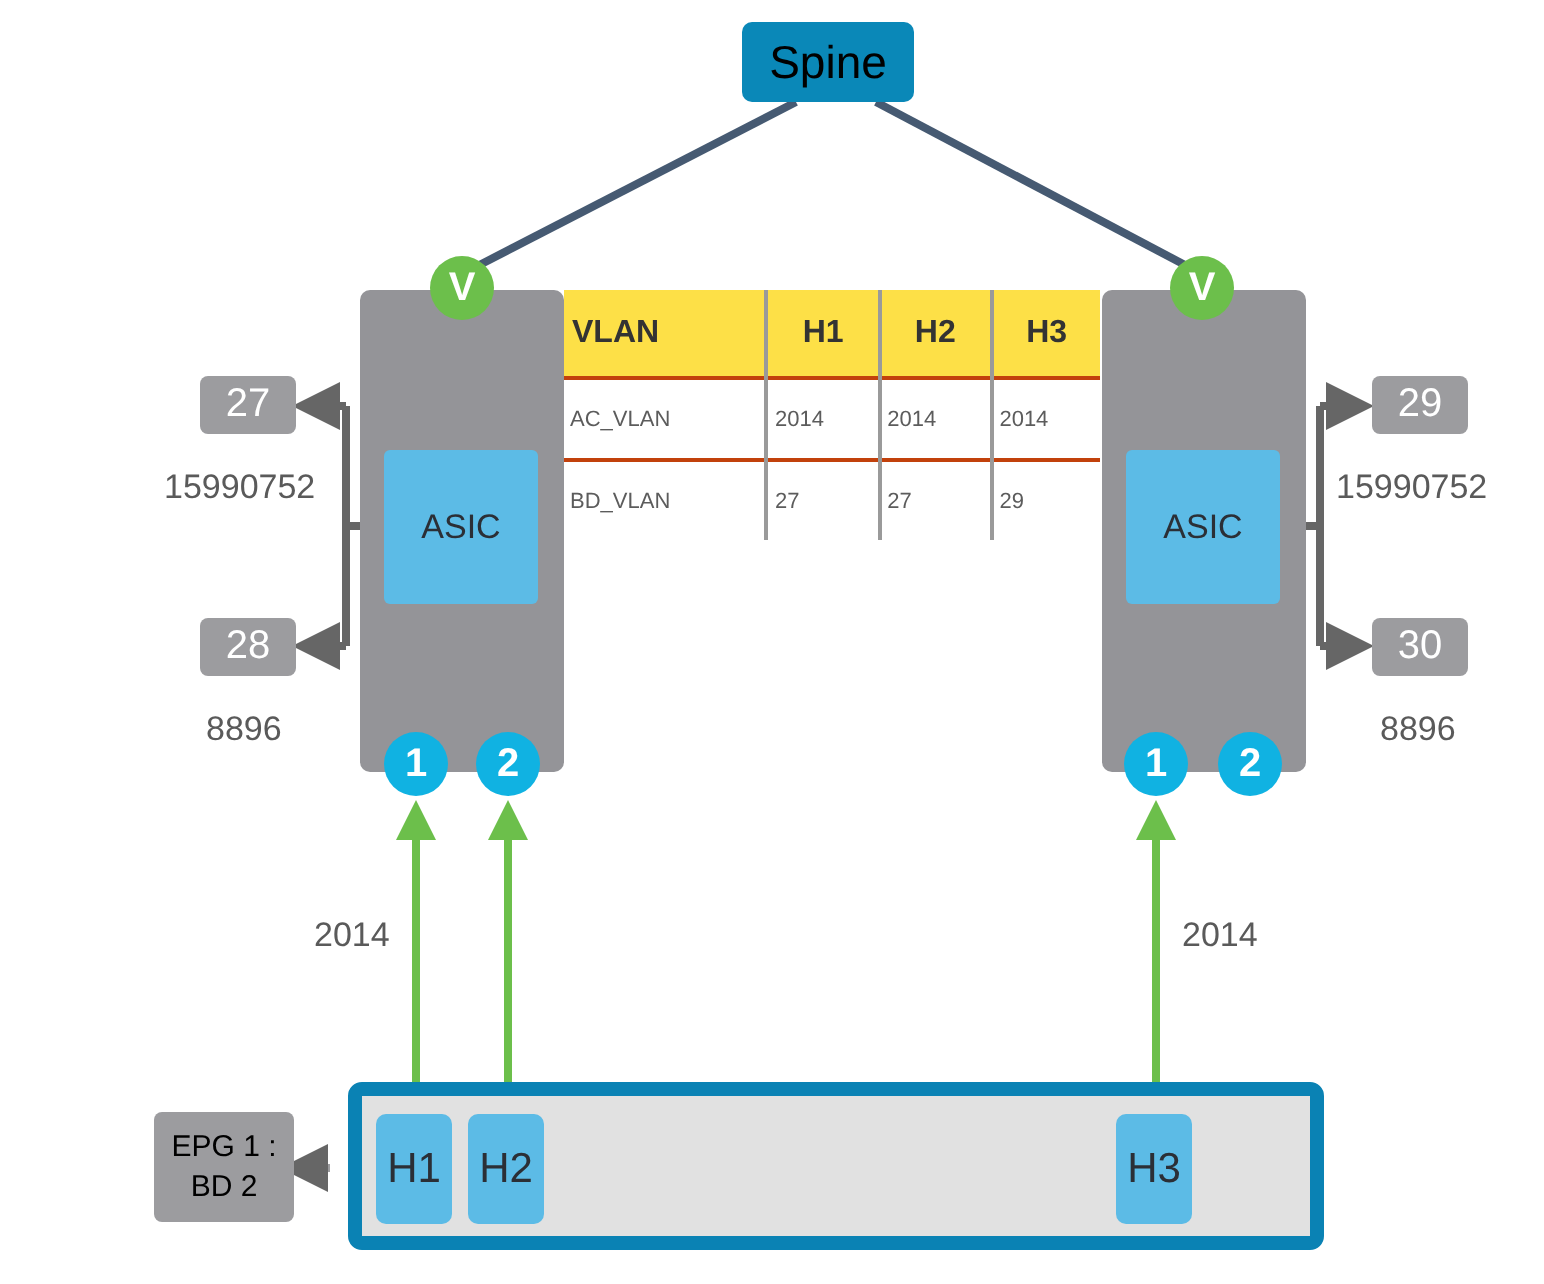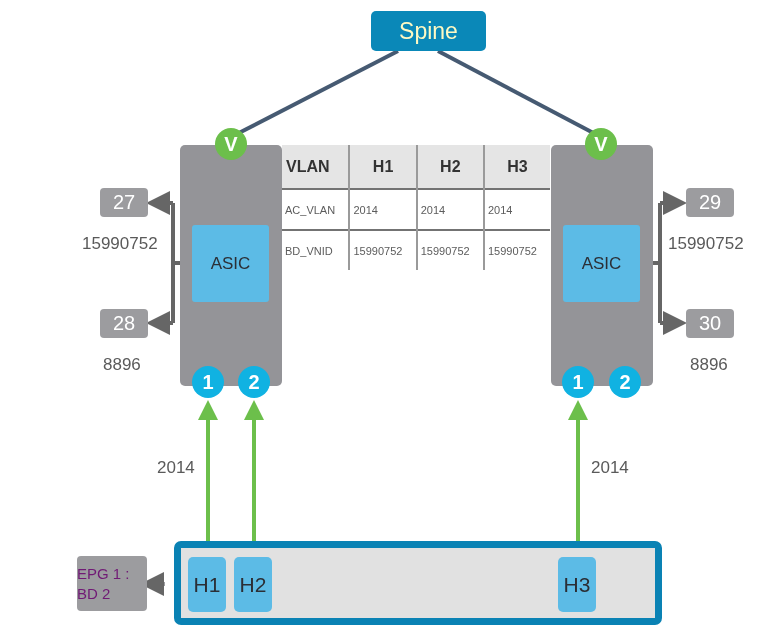--- a/index.html
+++ b/index.html
@@ -1,33 +1,33 @@
 <!DOCTYPE html>
 <html><head>
 <meta charset="utf-8">
 <style>
   html, body { margin:0; padding:0; background:#ffffff; }
   body { width:772px; height:642px; position:relative; overflow:hidden; font-family:"Liberation Sans", sans-serif; }
   .abs { position:absolute; }
   svg.lines { position:absolute; left:0; top:0; }
-  .spine { left:371px; top:11px; width:115px; height:40px; background:#0a88b8; border-radius:5px; color:#fef9c3; font-size:23px; display:flex; align-items:center; justify-content:center; }
+  .spine { left:371px; top:11px; width:86px; height:40px; background:#0a88b8; border-radius:5px; color:#000000; font-size:23px; display:flex; align-items:center; justify-content:center; }
   .leaf { background:#949498; border-radius:5px; }
   .asic { background:#5cbbe6; border-radius:3px; color:#2b2f36; font-size:17px; display:flex; align-items:center; justify-content:center; }
   .vbadge { width:32px; height:32px; border-radius:50%; background:#6cbf4b; color:#fff; font-weight:bold; font-size:20px; display:flex; align-items:center; justify-content:center; }
   .pbadge { width:32px; height:32px; border-radius:50%; background:#10b2e2; color:#fff; font-weight:bold; font-size:20px; display:flex; align-items:center; justify-content:center; }
   .vlanbox { background:#9c9c9f; border-radius:4px; color:#fff; font-size:20px; display:flex; align-items:center; justify-content:center; }
   .label { color:#5a5a5a; font-size:17px; }
   table.vt { position:absolute; left:282px; top:145px; width:268px; border-collapse:collapse; font-size:11px; color:#5c5c5c; }
-  table.vt th { background:#e5e5e5; color:#333; font-size:16px; font-weight:bold; height:41px; text-align:center; border-left:2px solid #9a9a9a; }
+  table.vt th { background:#fde047; color:#333; font-size:16px; font-weight:bold; height:41px; text-align:center; border-left:2px solid #9a9a9a; }
   table.vt th:first-child { border-left:none; text-align:left; padding-left:4px; }
-  table.vt td { height:37px; border-top:2px solid #737373; border-left:2px solid #9a9a9a; padding-left:3px; white-space:nowrap; }
+  table.vt td { height:37px; border-top:2px solid #c2410c; border-left:2px solid #9a9a9a; padding-left:3px; white-space:nowrap; }
   table.vt td:first-child { border-left:none; }
   .epgbox { left:174px; top:541px; width:488px; height:84px; border:7px solid #0a82b4; border-radius:7px; background:#e1e1e1; box-sizing:border-box; }
   .host { background:#5cbbe6; border-radius:5px; color:#2b2f36; font-size:21px; display:flex; align-items:center; justify-content:center; }
-  .epglabel { left:77px; top:556px; width:70px; height:55px; background:#9c9c9f; border-radius:4px; color:#701a75; font-size:15px; line-height:20px; display:flex; flex-direction:column; justify-content:center; }
+  .epglabel { left:77px; top:556px; width:70px; height:55px; background:#9c9c9f; border-radius:4px; color:#000000; font-size:15px; line-height:20px; display:flex; flex-direction:column; align-items:center; justify-content:center; }
 </style>
 </head>
 <body>
 
 <svg class="lines" width="772" height="642">
   <defs>
     <marker id="ga" markerWidth="6" markerHeight="6" refX="3" refY="3" orient="auto">
         <path d="M0,0 L6,3 L0,6 Z" fill="#666"></path>
       </marker>
     <marker id="gr" markerWidth="5" markerHeight="5" refX="2.5" refY="2.5" orient="auto">
@@ -93,24 +93,24 @@
     </tr>
   </thead>
   <tbody>
     <tr>
         <td>AC_VLAN</td>
         <td>2014</td>
         <td>2014</td>
         <td>2014</td>
       </tr>
     <tr>
-        <td>BD_VNID</td>
-        <td>15990752</td>
-        <td>15990752</td>
-        <td>15990752</td>
+        <td>BD_VLAN</td>
+        <td>27</td>
+        <td>27</td>
+        <td>29</td>
       </tr>
   </tbody>
 </table>
 
 <div class="abs label" style="left:157px;top:458px;">2014</div>
 <div class="abs label" style="left:591px;top:458px;">2014</div>
 
 <div class="abs epgbox"></div>
 <div class="abs host" style="left:188px;top:557px;width:38px;height:55px;">H1</div>
 <div class="abs host" style="left:234px;top:557px;width:38px;height:55px;">H2</div>

